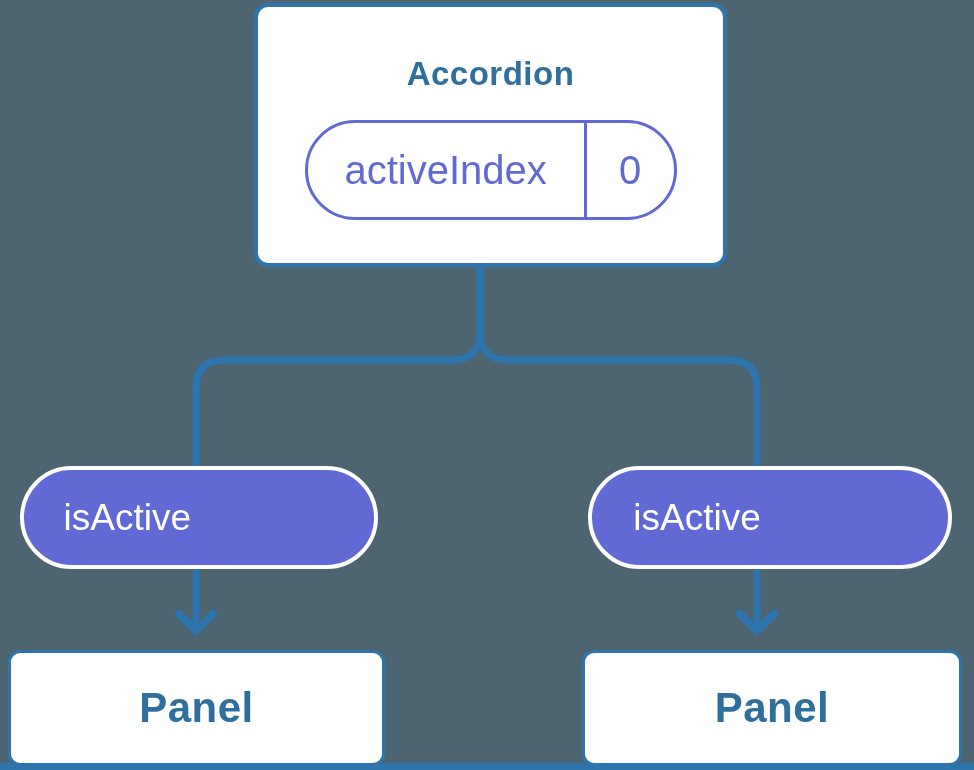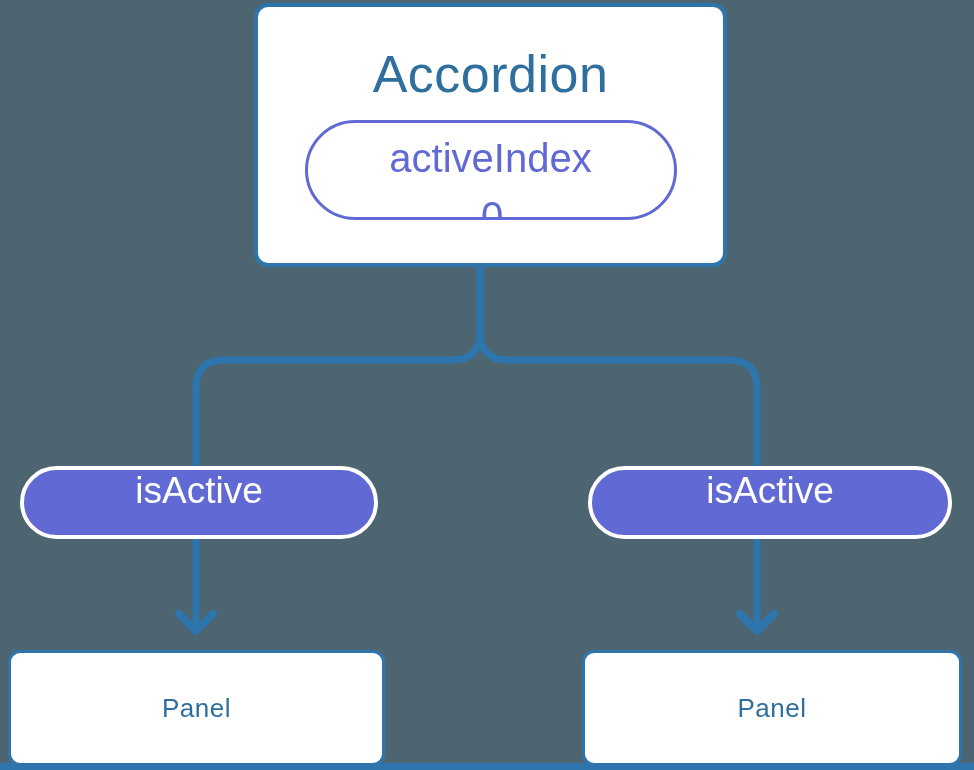--- a/index.html
+++ b/index.html
@@ -26,59 +26,58 @@
   .card{
     position:absolute;
     background:var(--white);
     border:4px solid var(--line);
     border-radius:14px;
     z-index:2;
     display:flex;flex-direction:column;align-items:center;justify-content:center;
   }
   .card.accordion{left:254px;top:3px;width:473px;height:264px;}
   .card-title{
-    font-size:52px;font-weight:400;color:var(--blue-text);
+    font-size:33px;font-weight:700;color:var(--blue-text);
     line-height:48px;margin-bottom:22px;letter-spacing:0.5px;
   }
   
   .pill{
     position:absolute;
     display:flex;align-items:stretch;
     border-radius:999px;overflow:hidden;
     z-index:3;
-    flex-direction:column;
   }
   .pill .cell{
     display:flex;align-items:center;justify-content:center;
     white-space:nowrap;
   }
   .pill.outline{
     position:relative;left:auto;top:auto;
     width:372px;height:100px;
     border:3px solid var(--purple);
     background:var(--white);
     color:var(--purple);
     font-size:40px;
   }
   .pill.outline .cell.name{flex:0 0 75.5%;}
   .pill.outline .cell.value{flex:1 1 auto;border-left:3px solid var(--purple);}
   .pill.solid{
-    height:73px;
+    height:103px;
     background:var(--purple);
     border:4px solid var(--white);
     color:var(--white);
     font-size:37px;
   }
   .pill.solid .cell.name{flex:0 0 59%;}
   .pill.solid .cell.value{flex:1 1 auto;border-left:3px solid var(--white);}
   .pill.prop-left{left:20px;top:466px;width:358px;}
   .pill.prop-right{left:588px;top:466px;width:364px;}
   
   .card.panel{border-width:3px;border-radius:12px;}
-  .card.panel .panel-title{font-size:26px;font-weight:400;color:var(--blue-text);letter-spacing:0.5px;}
+  .card.panel .panel-title{font-size:42px;font-weight:700;color:var(--blue-text);letter-spacing:0.5px;}
   .card.panel.left{left:8px;top:650px;width:377px;height:116px;}
   .card.panel.right{left:582px;top:650px;width:380px;height:116px;}
   
   .bottom-strip{
     position:absolute;left:0;top:763px;width:974px;height:7px;
     background:var(--line);z-index:1;
   }
 </style>
 </head>
 <body>

